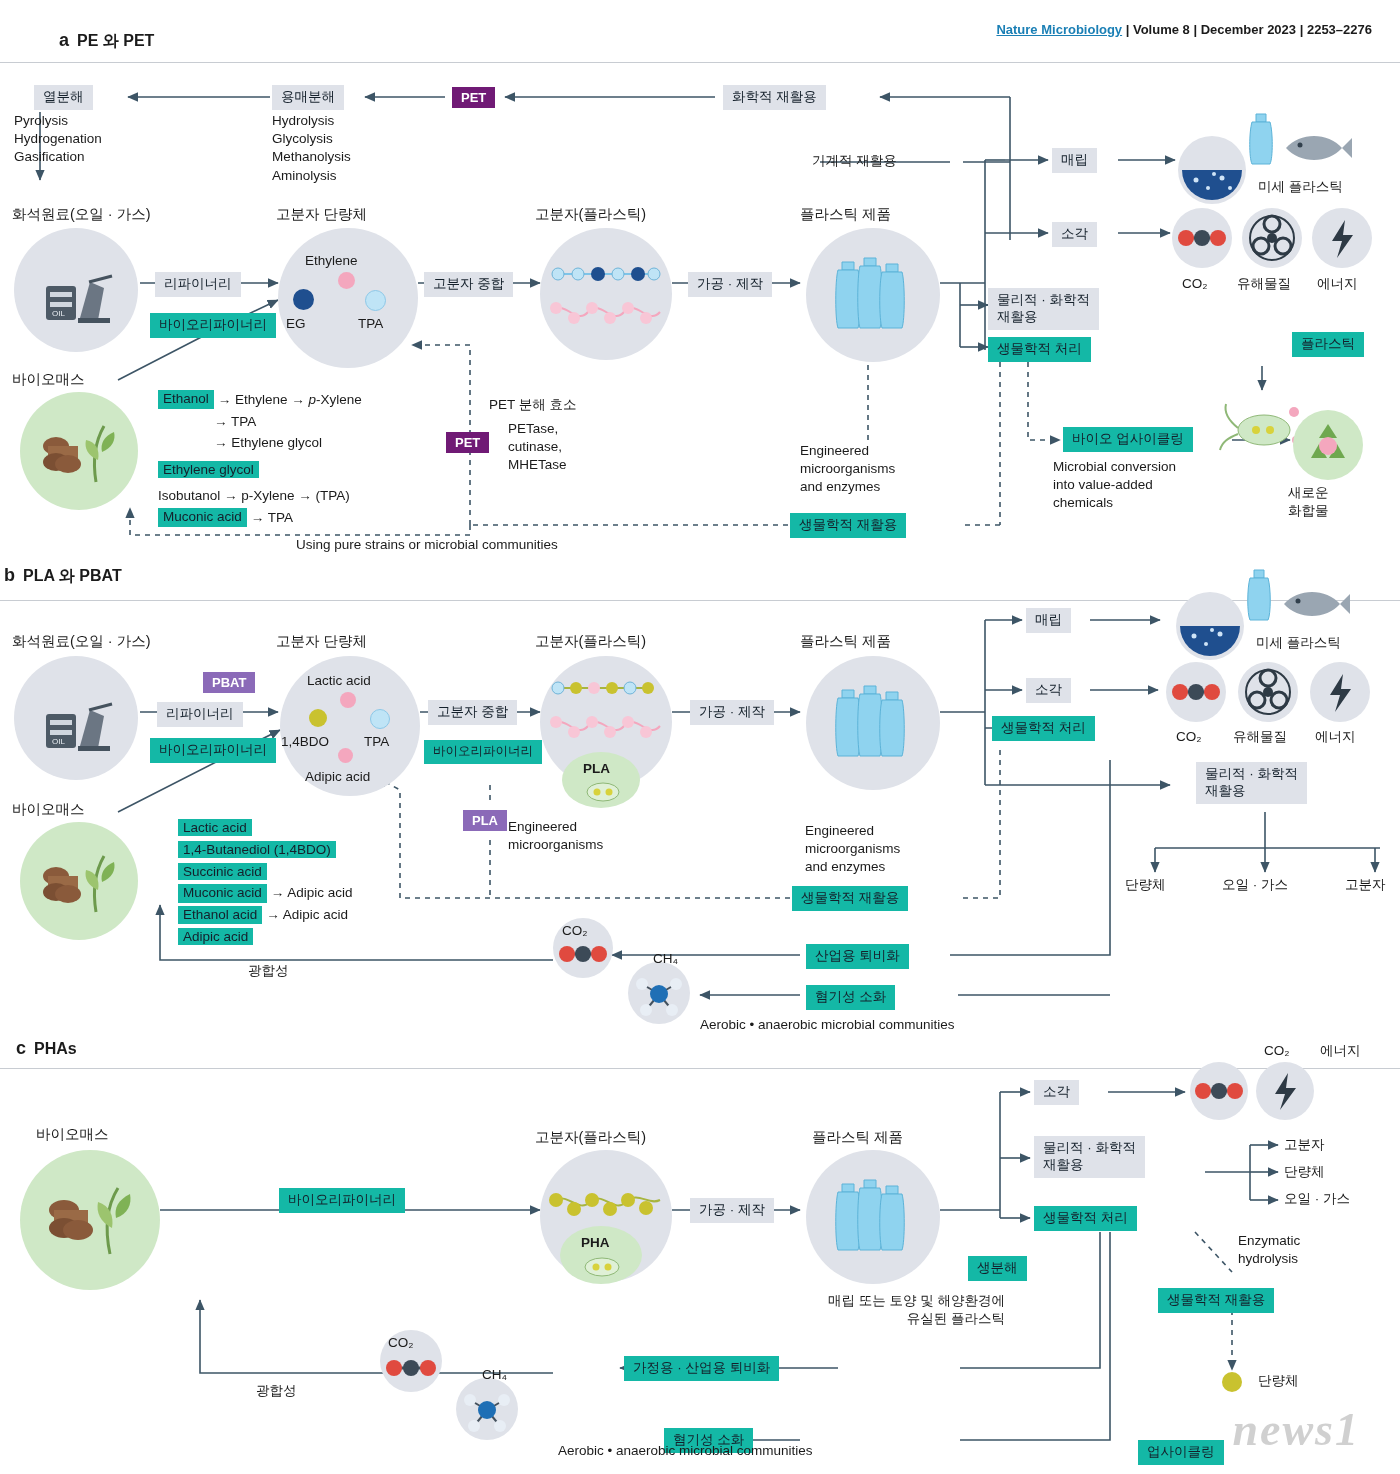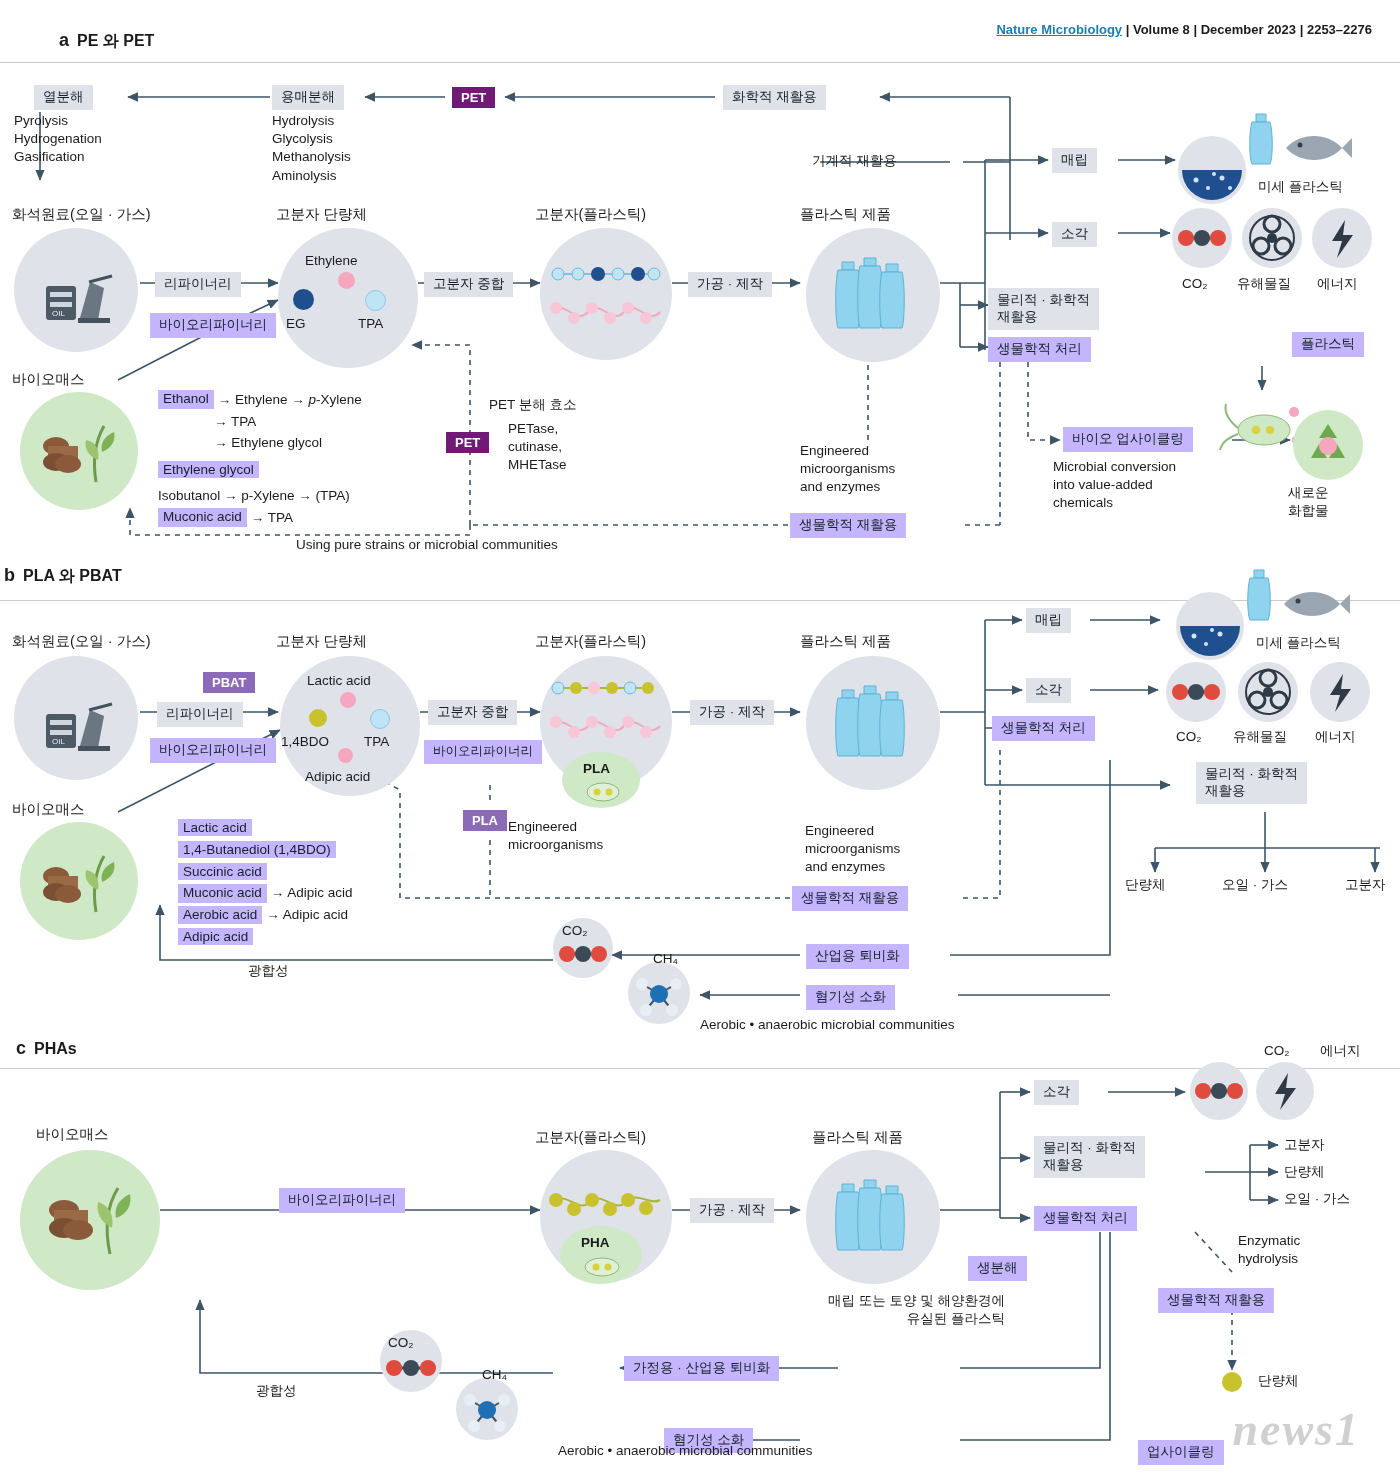--- a/index.html
+++ b/index.html
@@ -20,21 +20,21 @@
   .hr-b{position:absolute;left:0;top:600px;width:1400px;height:1px;background:#c8ccd2;}
   .hr-c{position:absolute;left:0;top:1068px;width:1400px;height:1px;background:#c8ccd2;}
   .panel-label{font-size:16px;font-weight:bold;}
   .panel-label .letter{font-size:18px;font-weight:bold;margin-right:8px;}
   
   .gbox{
     background:#dfe2e9;color:#14202b;font-size:13.5px;
     padding:4px 9px;white-space:nowrap;line-height:1.25;
   }
   .greenbox{
-    background:#c4b5fd;color:#14202b;font-size:13.5px;
+    background:#14b8a6;color:#14202b;font-size:13.5px;
     padding:4px 9px;white-space:nowrap;line-height:1.25;
   }
   .bluetag{
     background:#701a75;color:#fff;font-size:13px;font-weight:bold;
     padding:3px 9px;white-space:nowrap;
   }
   .purpletag{
     background:#8b6ab8;color:#fff;font-size:13px;font-weight:bold;
     padding:3px 9px;white-space:nowrap;
   }
@@ -528,21 +528,21 @@
 
   <div class="abs" style="left:178px;top:818px;">
     <div><span class="greenbox" style="padding:1px 5px;">Lactic acid</span></div>
     <div style="margin-top:3px;"><span class="greenbox" style="padding:1px 5px;">1,4-Butanediol (1,4BDO)</span></div>
     <div style="margin-top:3px;"><span class="greenbox" style="padding:1px 5px;">Succinic acid</span></div>
     <div style="display:flex;align-items:center;margin-top:3px;">
       <span class="greenbox" style="padding:1px 5px;">Muconic acid</span>
       <span class="plain" style="margin-left:4px;">→ Adipic acid</span>
     </div>
     <div style="display:flex;align-items:center;margin-top:3px;">
-      <span class="greenbox" style="padding:1px 5px;">Aerobic acid</span>
+      <span class="greenbox" style="padding:1px 5px;">Ethanol acid</span>
       <span class="plain" style="margin-left:4px;">→ Adipic acid</span>
     </div>
     <div style="margin-top:3px;"><span class="greenbox" style="padding:1px 5px;">Adipic acid</span></div>
   </div>
 
   <div class="abs greenbox" style="left:792px;top:886px;">생물학적 재활용</div>
 
   <div class="circ" style="left:553px;top:918px;width:60px;height:60px;"></div>
   <svg class="abs" style="left:553px;top:918px;" width="60" height="60">
     <line x1="16" y1="36" x2="44" y2="36" stroke="#44515d" stroke-width="3"></line>

